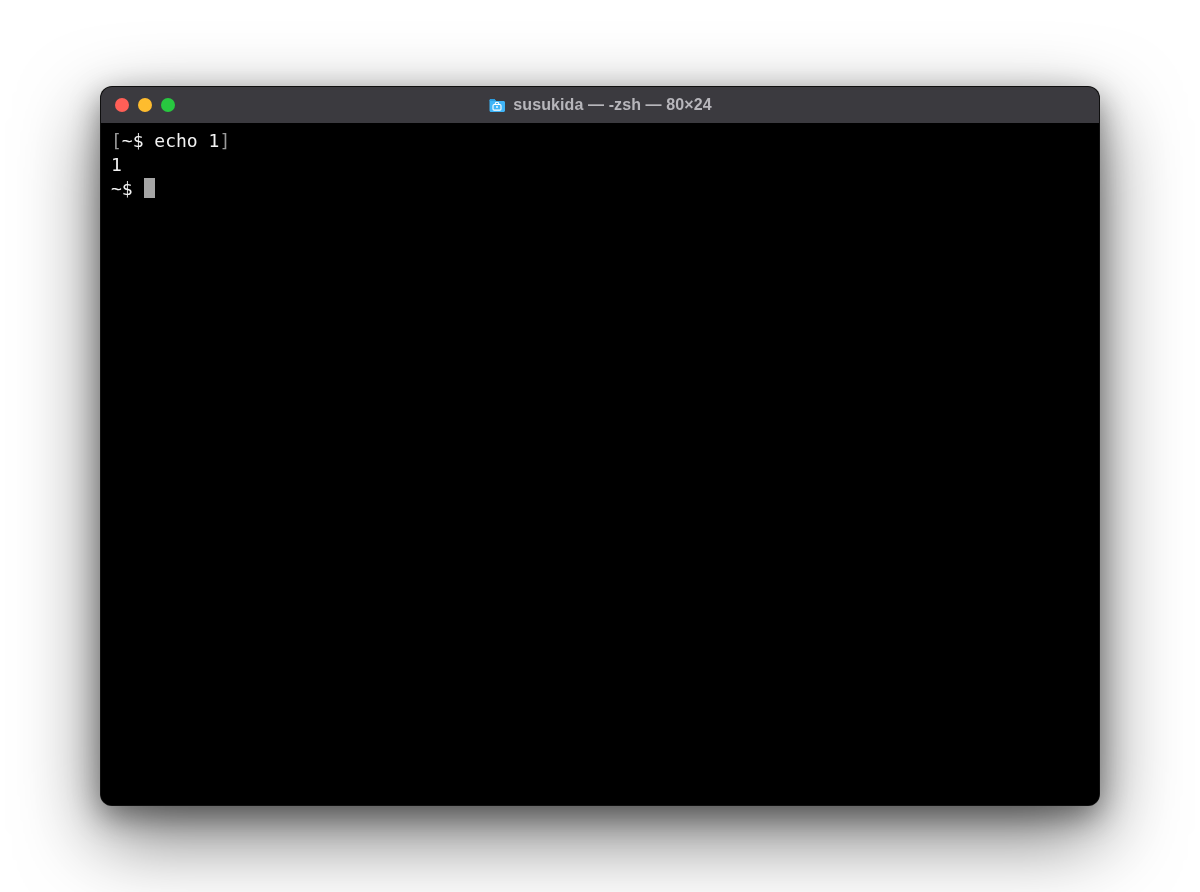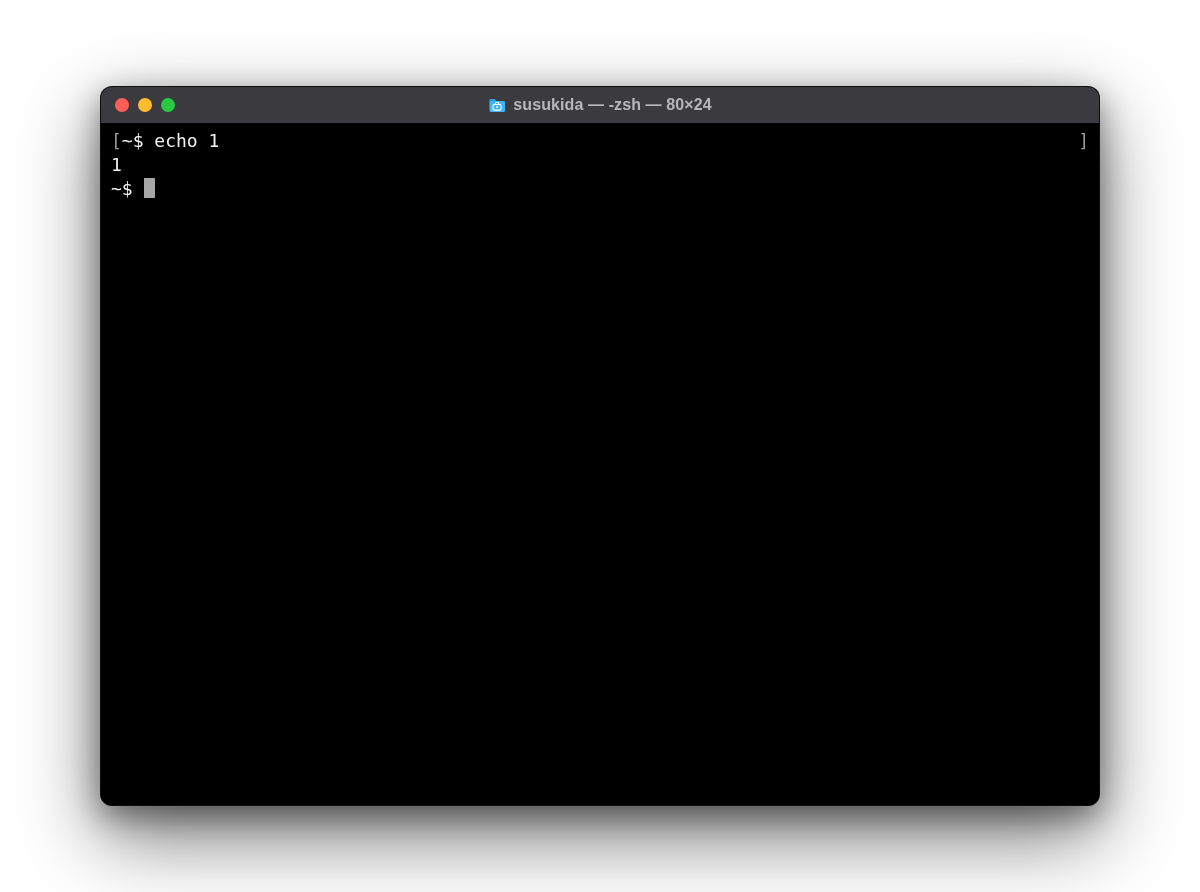--- a/index.html
+++ b/index.html
@@ -83,21 +83,21 @@
     }
     .line {
       color: #f2f2f2;
       font-size: 18px;
       line-height: 24px;
       white-space: pre;
       font-family: "SF Mono", "Menlo", "Monaco", "Consolas", monospace;
     }
     .line-wrap {
       display: flex;
-      justify-content: space-between;
+      justify-content: flex-start;
     }
     .line-bracket {
       color: #9a9a9a;
     }
     .cursor {
       display: inline-block;
       width: 11px;
       height: 20px;
       background: #a6a6a6;
       vertical-align: text-bottom;

